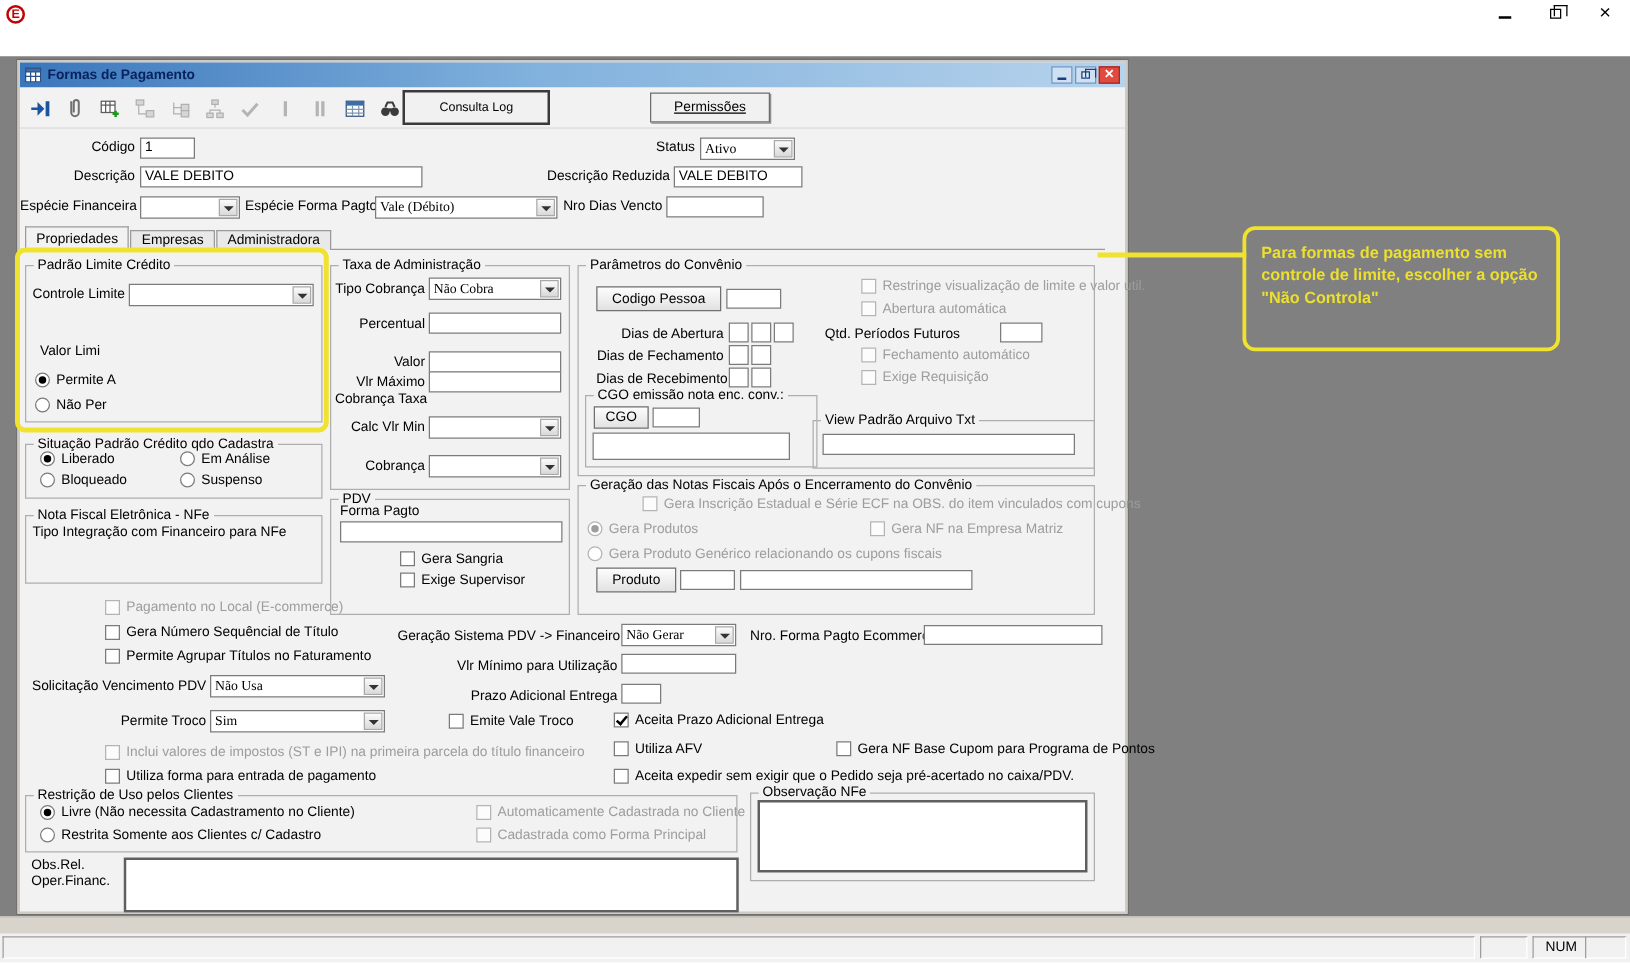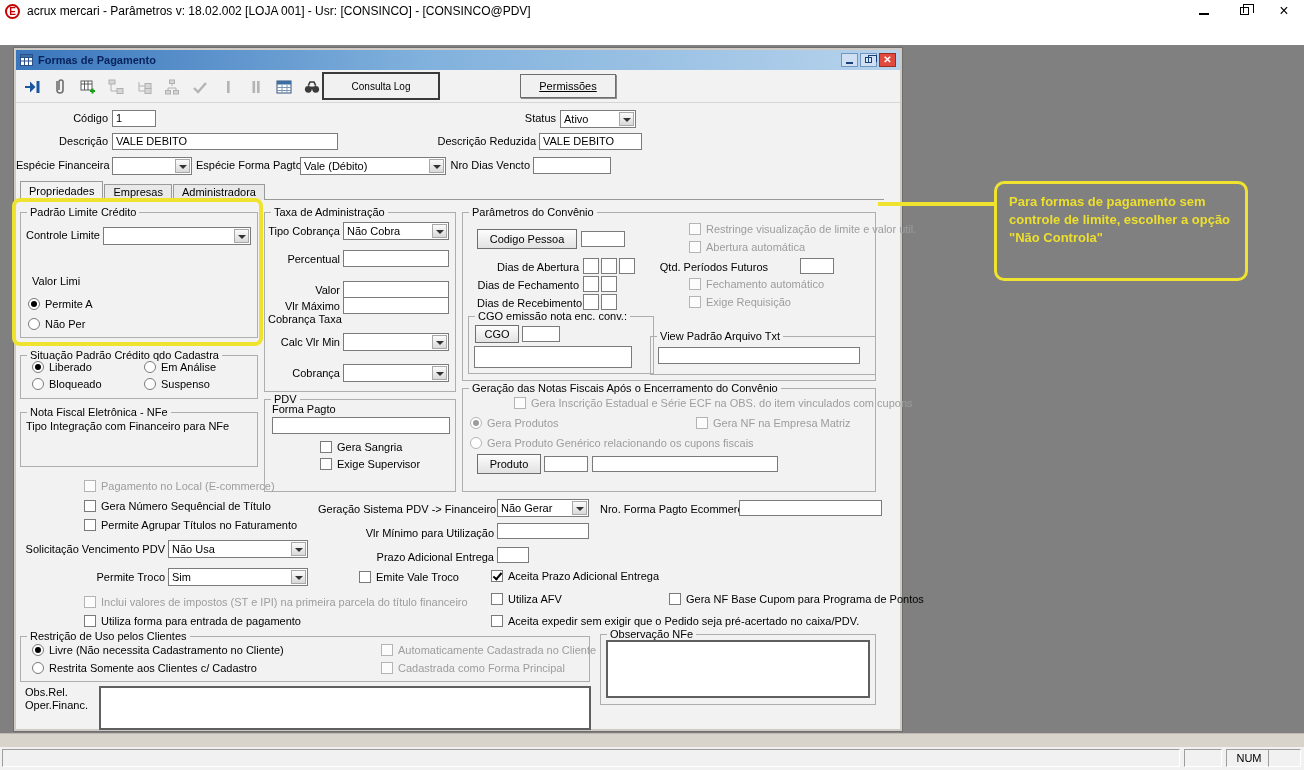--- a/index.html
+++ b/index.html
@@ -43,21 +43,21 @@
   .btn-perm{position:absolute;left:504px;top:4px;width:96px;height:24px;background:#f1f1f1;border:1px solid #6e6e6e;box-shadow:1px 1px 0 #8d8d8d;display:flex;align-items:center;justify-content:center;font-size:11px;text-decoration:underline;}
 
   .form{position:absolute;left:0;top:53px;right:0;bottom:0;background:#f2f2f2;}
 
   
   .lbl{position:absolute;text-align:right;white-space:nowrap;line-height:13px;}
   .ll{position:absolute;white-space:nowrap;line-height:13px;}
   .edit{position:absolute;background:#fff;border:1px solid #7b7b7b;padding:1px 3px;font-size:11px;white-space:nowrap;overflow:hidden;}
   .memo{position:absolute;background:#fff;border:2px solid #5f5f5f;}
   .combo{position:absolute;background:#fff;border:1px solid #7b7b7b;}
-  .combo .val{position:absolute;left:3px;top:2px;right:17px;overflow:hidden;white-space:nowrap;}
+  .combo .val{position:absolute;left:3px;top:2px;right:17px;overflow:hidden;white-space:nowrap;font-family:Liberation Serif, serif;}
   .combo .dd{position:absolute;right:1px;top:1px;bottom:1px;width:15px;background:linear-gradient(#fbfbfb,#d9d9d9);border:1px solid #a8a8a8;}
   .combo .dd::after{content:"";position:absolute;left:3px;top:5px;border:4px solid transparent;border-top-color:#333;}
   .chk{position:absolute;display:flex;align-items:center;gap:5px;white-space:nowrap;height:14px;line-height:13px;padding-left:44px;}
   .chk .box{width:12px;height:12px;background:#fff;border:1px solid #7a7a7a;position:relative;flex:0 0 auto;}
   .chk.checked .box::after{content:"";position:absolute;left:1px;top:2px;width:7px;height:3px;border-left:2px solid #000;border-bottom:2px solid #000;transform:rotate(-50deg);}
   .chk.disabled{color:#9d9d9d;}
   .chk.disabled .box{border-color:#b4b4b4;background:#fcfcfc;}
   .rad{position:absolute;display:flex;align-items:center;gap:5px;white-space:nowrap;height:14px;line-height:13px;}
   .rad .cir{width:12px;height:12px;border-radius:50%;background:#fff;border:1px solid #7a7a7a;position:relative;flex:0 0 auto;}
   .rad.selected .cir::after{content:"";position:absolute;left:2px;top:2px;width:6px;height:6px;border-radius:50%;background:#000;}
@@ -81,21 +81,20 @@
   .hl-line{position:absolute;left:878px;top:202px;width:119px;height:4px;background:#efe32f;z-index:80;pointer-events:none;}
   .callout{position:absolute;left:994px;top:181px;width:254px;height:100px;border:3px solid #efe32f;border-radius:10px;z-index:80;color:#ecdf2e;font-weight:bold;font-size:13px;line-height:1.4;padding:9px 12px;pointer-events:none;}
 </style>
 </head>
 <body>
 
 <div class="app">
 
   <div class="titlebar">
     <span class="logo">E</span>
-    <span class="wtitle">acrux mercari - Parâmetros  v: 18.02.002   [LOJA 001] - Usr: [CONSINCO] - [CONSINCO@PDV]</span>
     <span class="wbtns">
       <span class="wbtn">
           <span class="ico-min"></span>
         </span>
       <span class="wbtn">
           <span class="ico-rest"></span>
         </span>
       <span class="wbtn">
           <span class="ico-close">×</span>
         </span>

